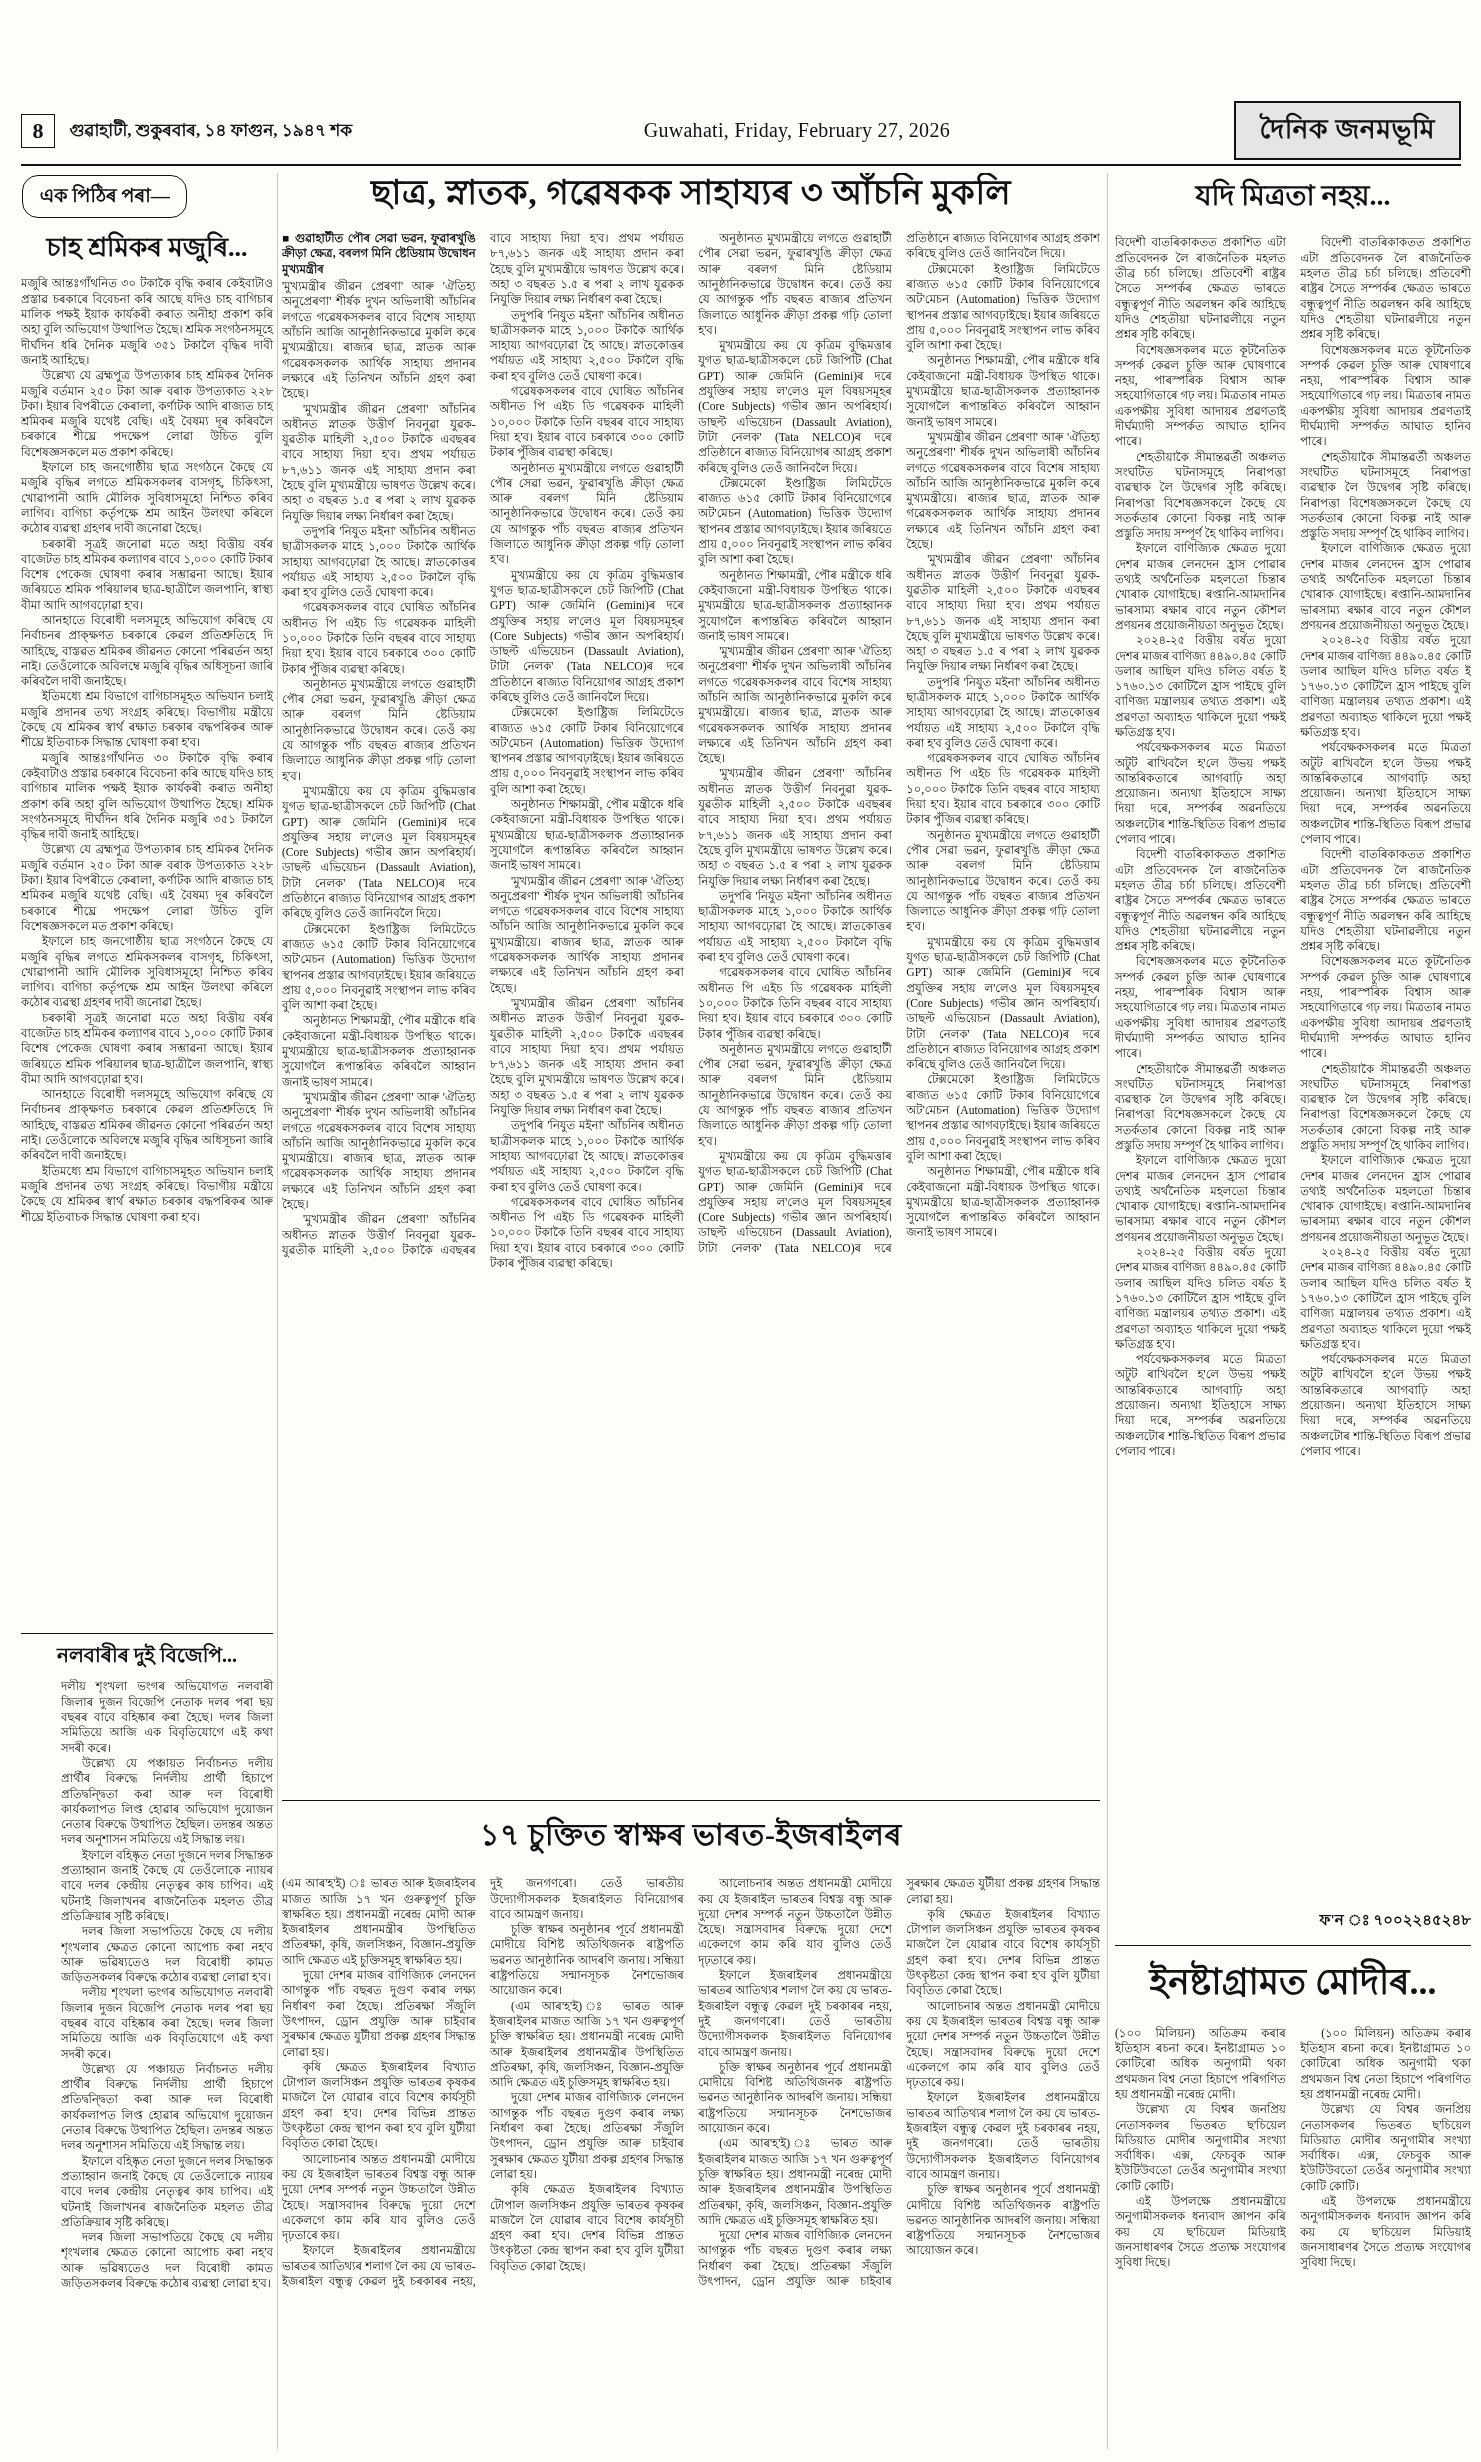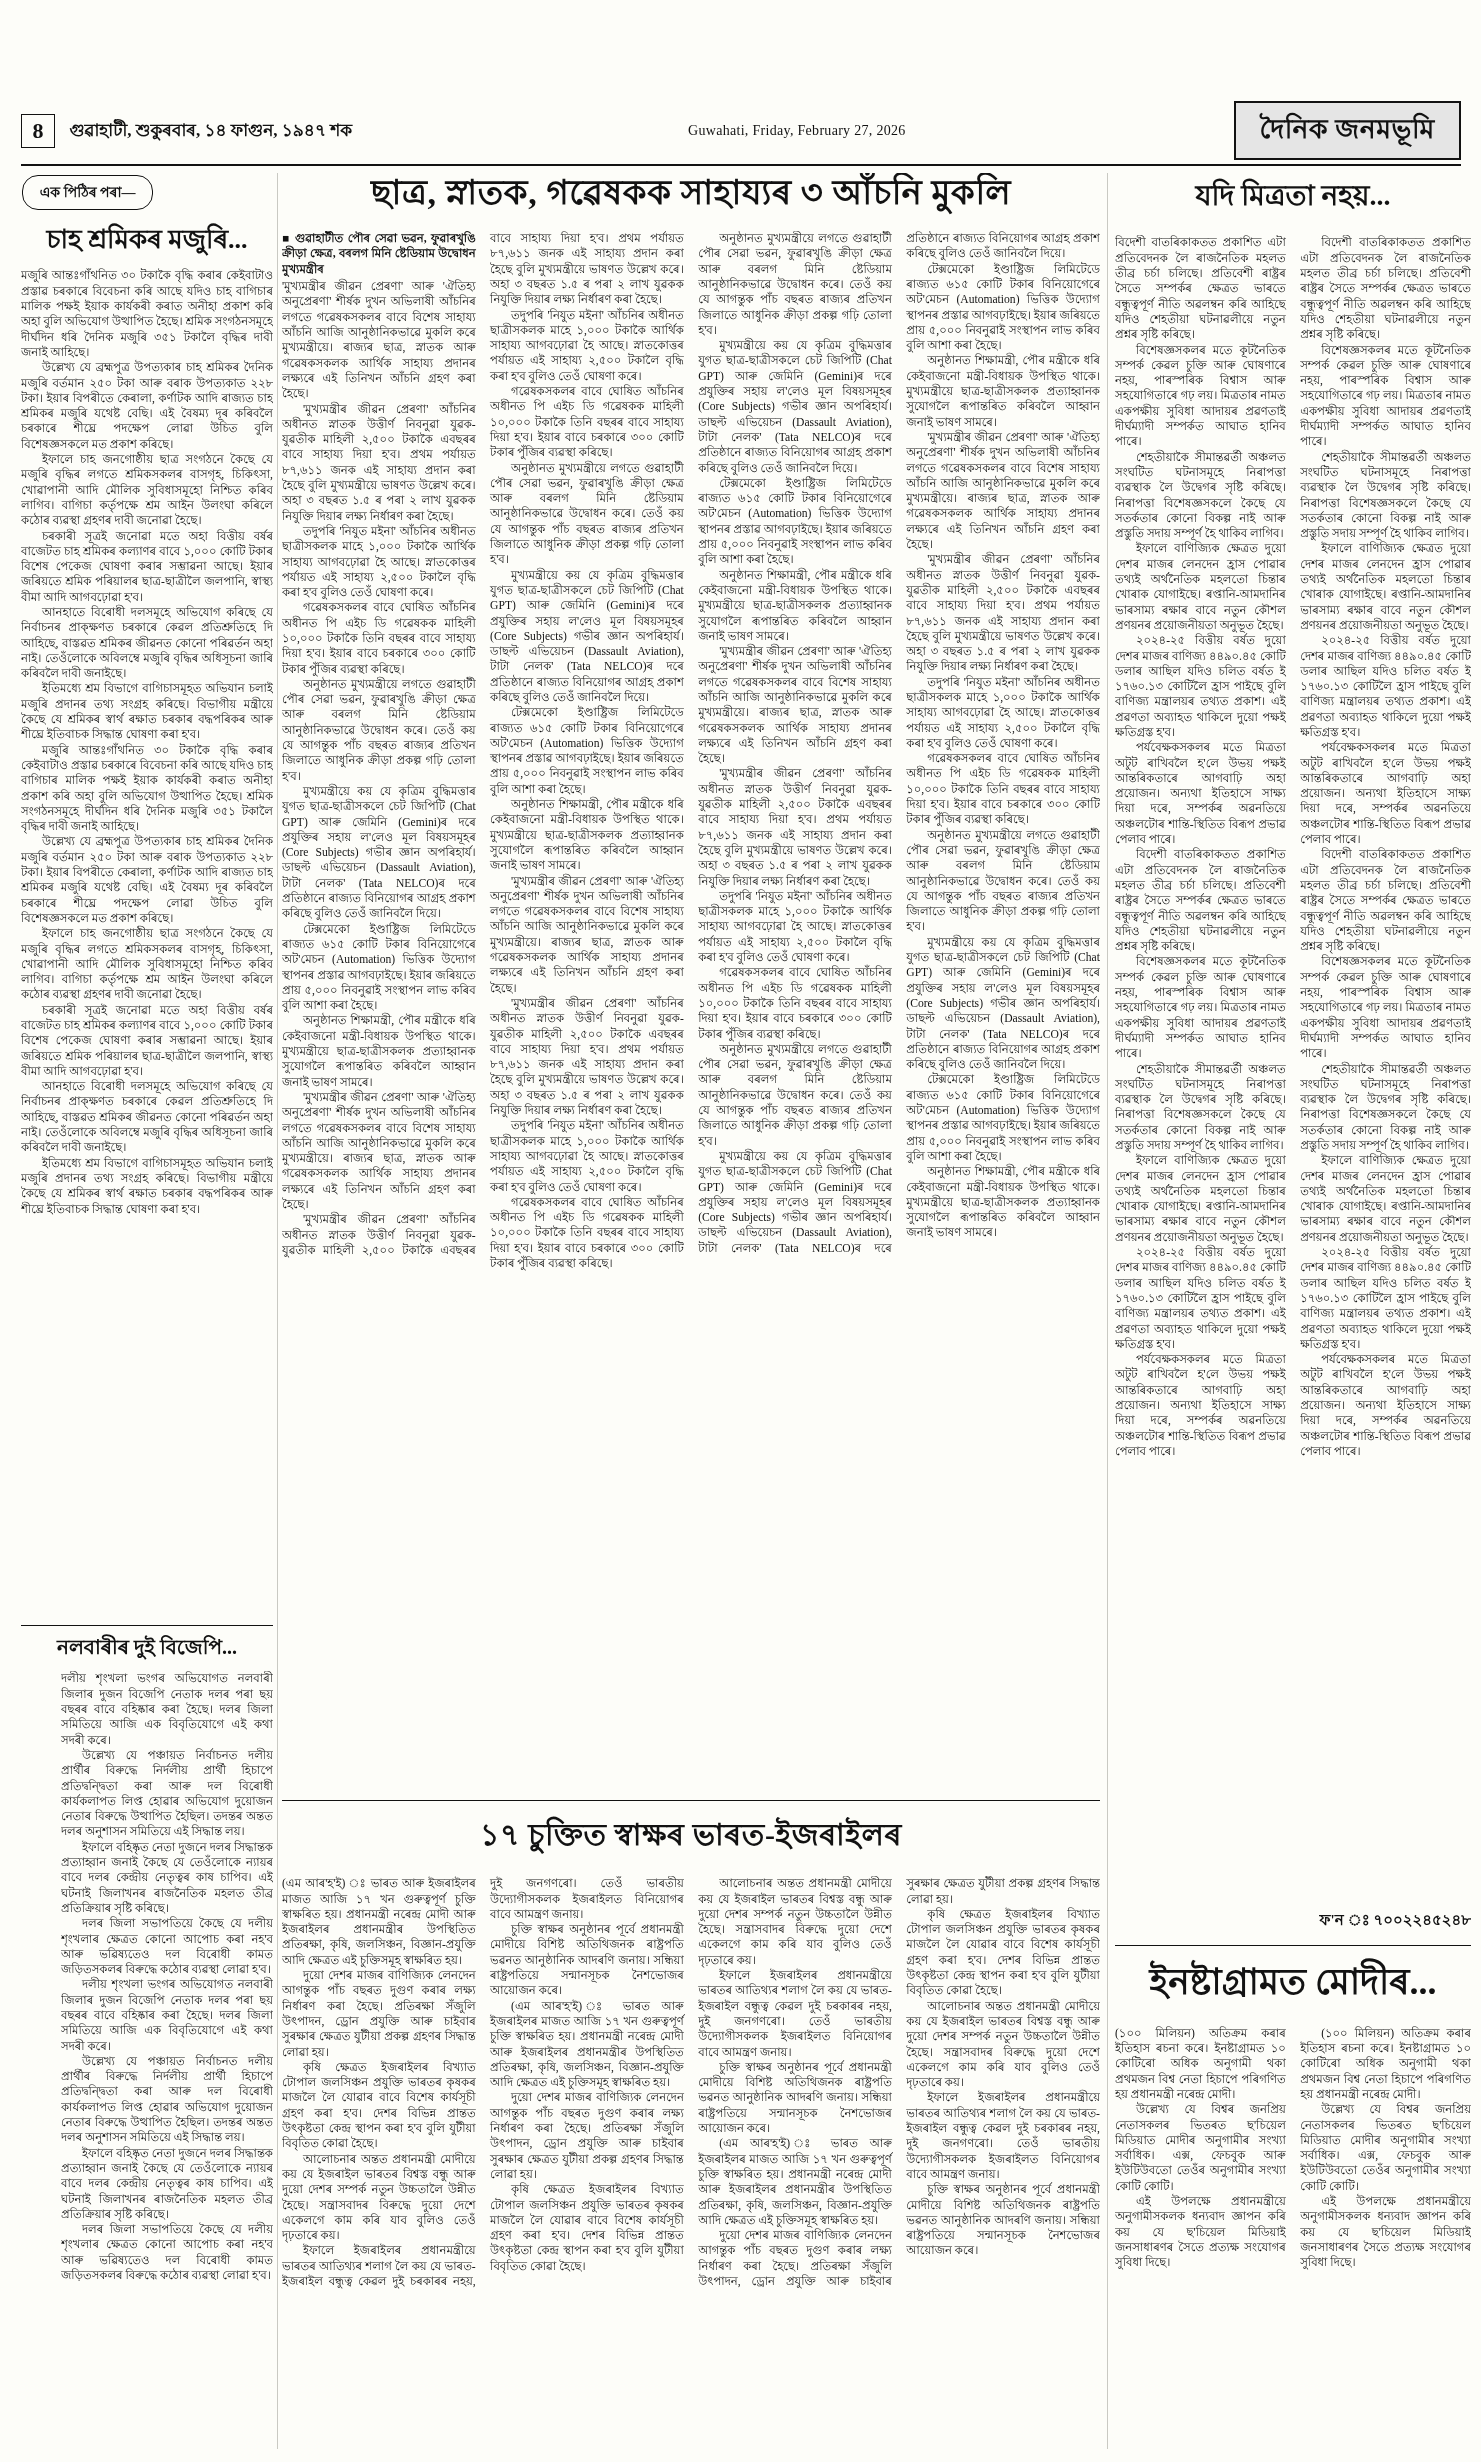--- a/index.html
+++ b/index.html
@@ -17,21 +17,21 @@
     position:absolute;top:104px;left:21px;right:21px;height:53px;
     display:flex;align-items:center;justify-content:space-between;
   }
   .hdr-left{display:flex;align-items:center;gap:14.4px;}
   .pagenum-box{
     display:flex;align-items:center;justify-content:center;
     width:32px;height:32px;border:1.1px solid #121212;
     font-size:22px;font-weight:bold;
   }
   .date-asm{font-size:17px;font-weight:600;}
-  .date-eng{font-size:14px;letter-spacing:0.3px;margin-left:8px;}
+  .date-eng{font-size:20px;letter-spacing:0.3px;margin-left:8px;}
   .masthead-box{
     border:2.8px double #121212;
     padding:5.5px 24px;
     font-size:26.6px;font-weight:bold;letter-spacing:0.6px;
     background:#e5e5e5;
   }
   .header-rule{
     position:absolute;top:164px;left:21px;right:21px;
     border-top:2.8px solid #121212;
   }
@@ -40,21 +40,21 @@
   .vline.v1{left:277px;}
   .vline.v2{left:1107px;}
   
   .col-left{position:absolute;left:21px;top:173px;width:252px;height:2276px;overflow:hidden;}
   .center-top{position:absolute;left:282px;top:173px;width:818px;height:1622px;overflow:hidden;}
   .center-bottom{position:absolute;left:282px;top:1800px;width:818px;height:650px;overflow:hidden;border-top:1.7px solid #121212;padding-top:4.4px;box-sizing:border-box;}
   .col-right{position:absolute;left:1115px;top:173px;width:356px;height:2276px;overflow:hidden;}
   
   .section-label{
     display:inline-block;border:1.7px solid #121212;border-radius:16px;
-    padding:4.4px 16.6px;font-size:14px;font-weight:bold;margin:2.2px 0 12px 1.1px;
+    padding:4.4px 16.6px;font-size:19px;font-weight:bold;margin:2.2px 0 12px 1.1px;
   }
   .h-left{font-size:26px;font-weight:bold;text-align:center;line-height:1.15;margin:3.3px 0 13.3px;}
   .h-left2{font-size:20px;font-weight:bold;text-align:center;line-height:1.15;margin:10px 0 12px;}
   .h-center-big{font-size:34px;font-weight:bold;text-align:center;letter-spacing:0.6px;line-height:1.15;margin:0 0 19px;}
   .h-center-2{font-size:30px;font-weight:bold;text-align:center;letter-spacing:0.6px;margin:5.5px 0 14.4px;}
   .h-right{font-size:28px;font-weight:bold;text-align:center;margin:1.1px 0 14.4px;}
   .h-right2{font-size:36px;font-weight:bold;text-align:center;margin:7.7px 0 12px;}
   .divider{border-top:1.1px solid #121212;margin-top:12px;}
   
   .body{

